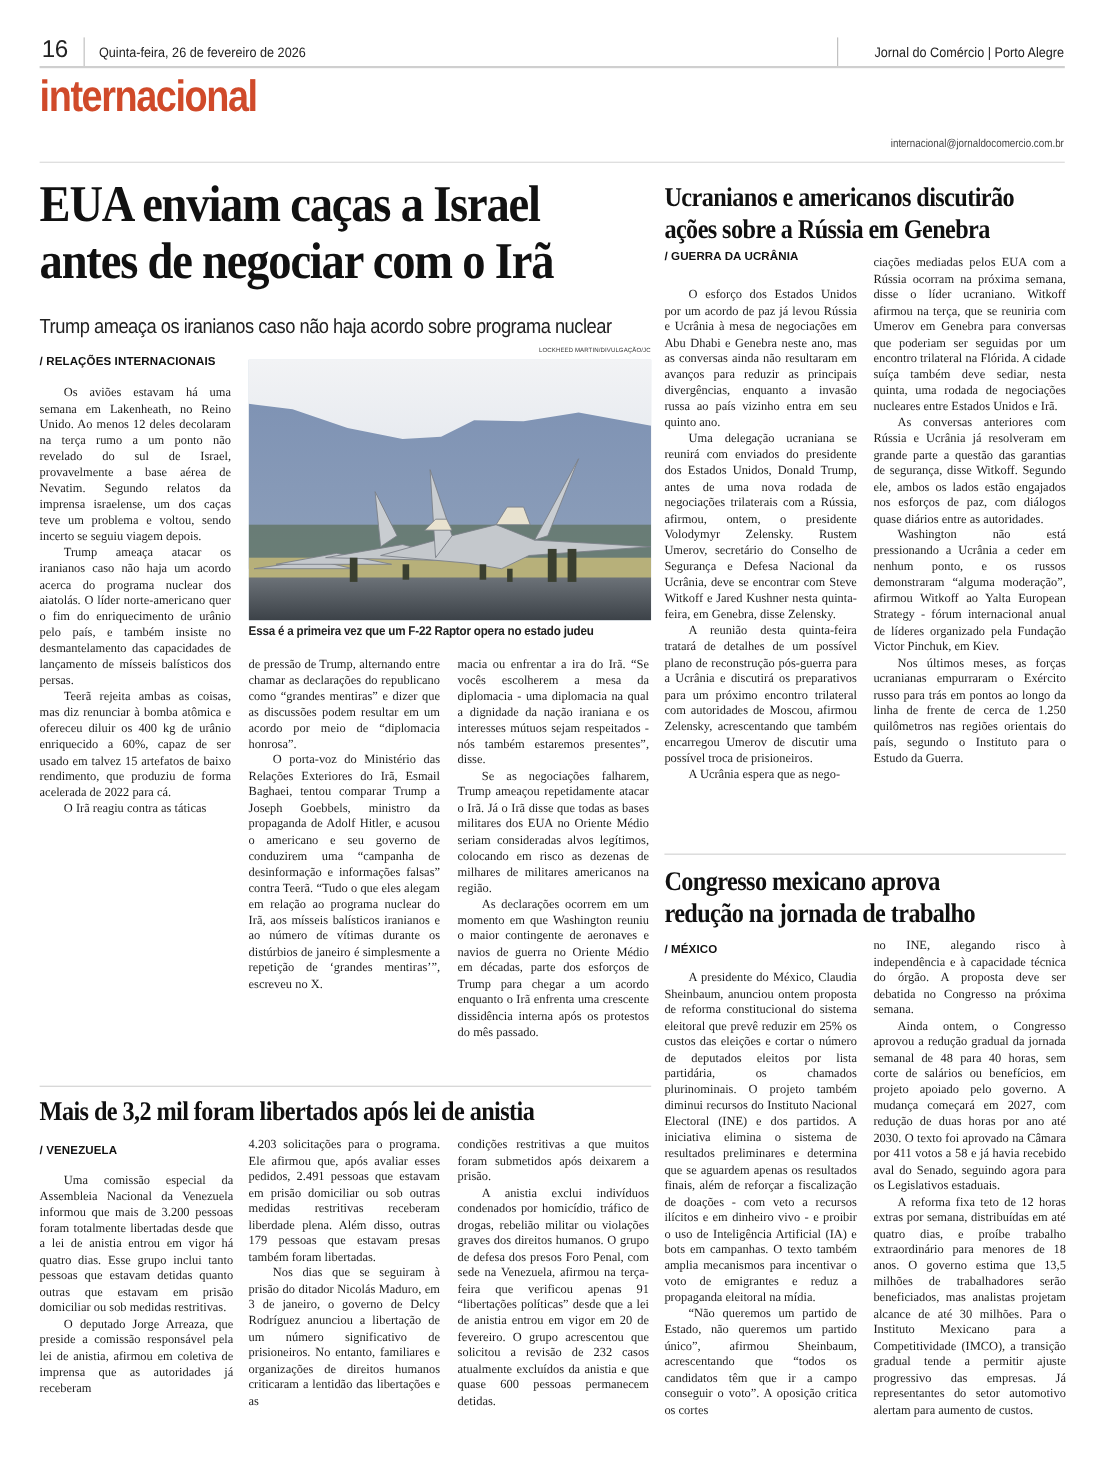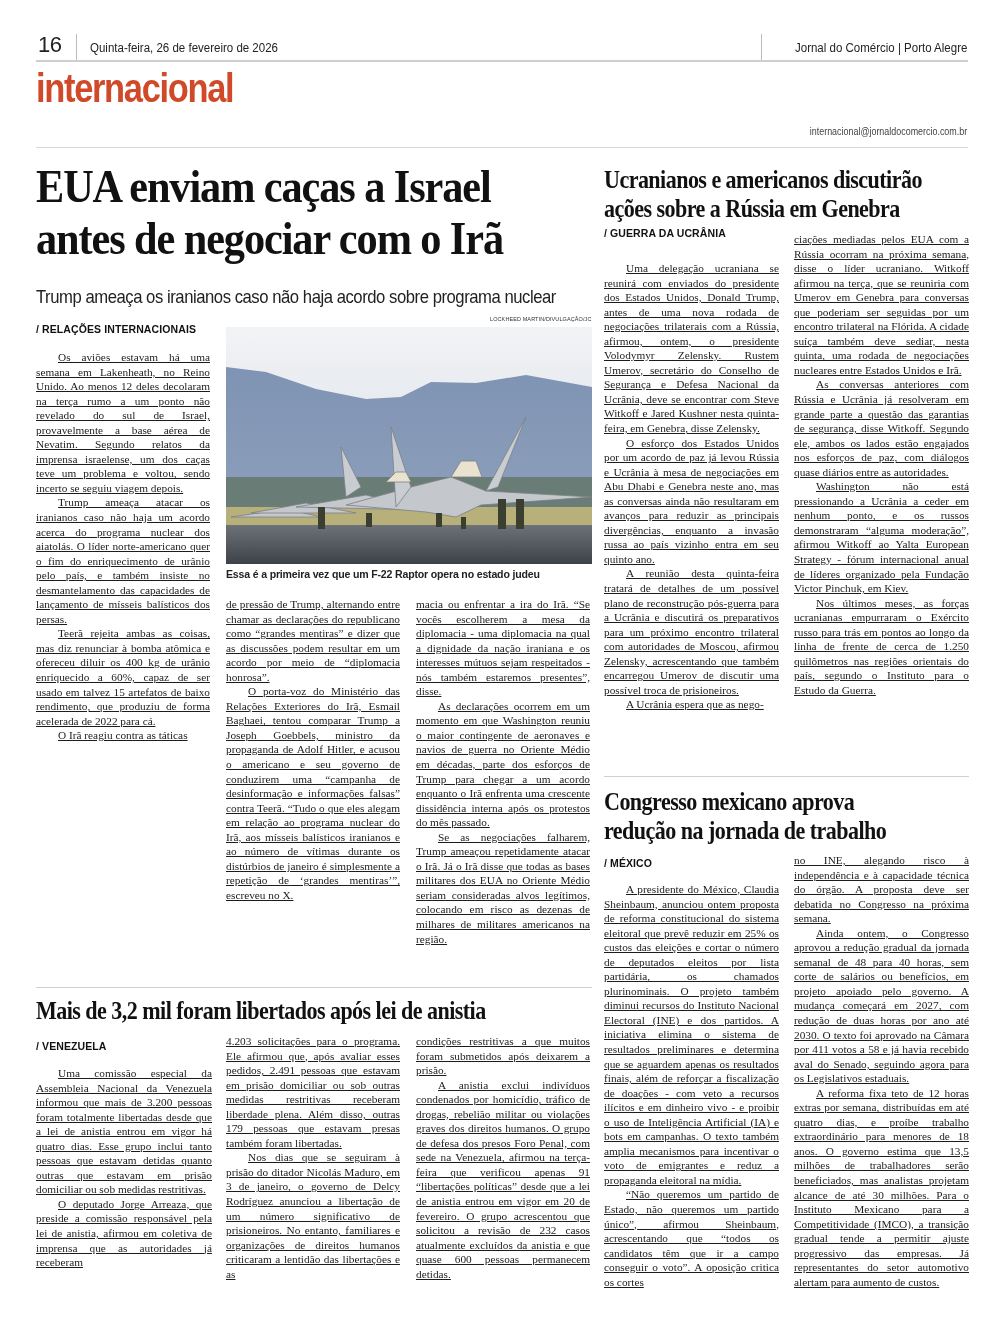--- a/index.html
+++ b/index.html
@@ -20,21 +20,21 @@
 
   
   .h-main { left: 36px; top: 160px; width: 560px; font-family: "Liberation Serif", serif; font-weight: bold; font-size: 47px; line-height: 52px; color: #111; letter-spacing: -1.2px; transform: scaleX(0.9); transform-origin: left; white-space: nowrap; }
   .sub-main { left: 36px; top: 286px; font-family: "Liberation Sans", sans-serif; font-size: 18.5px; color: #222; letter-spacing: -0.5px; transform: scaleX(0.9); transform-origin: left; white-space: nowrap; }
   .tag { font-family: "Liberation Sans", sans-serif; font-weight: bold; font-size: 10.5px; color: #111; letter-spacing: 0.1px; white-space: nowrap; }
 
   .h-side { font-family: "Liberation Serif", serif; font-weight: bold; color: #111; letter-spacing: -0.6px; transform: scaleX(0.9); transform-origin: left; white-space: nowrap; }
 
   
   .col { font-size: 11.3px; line-height: 14.55px; text-align: justify; hyphens: auto; color: #1c1c1c; }
-  .col p { text-indent: 22px; text-decoration: underline; }
+  .col p { text-indent: 22px; }
   .col p.noi { text-indent: 0; }
 
   
   .photo { left: 226px; top: 327px; width: 366px; height: 237px; overflow: hidden; background: #cdd6e0; }
   .credit { left: 490px; top: 316px; font-family: "Liberation Sans", sans-serif; font-size: 5.5px; color: #333; letter-spacing: 0.1px; }
   .caption { left: 226px; top: 568px; font-family: "Liberation Sans", sans-serif; font-size: 11.5px; font-weight: bold; color: #222; letter-spacing: -0.2px; white-space: nowrap; transform: scaleX(0.92); transform-origin: left; }
 
   .hr-between { height: 1px; background: #cfcfcf; }
 </style>
 </head>
@@ -111,33 +111,33 @@
   <p>O Irã reagiu contra as táticas</p>
 </div>
 
 <div class="abs col" style="left:226px; top:597px; width:174px;">
   <p class="noi">de pressão de Trump, alternando entre chamar as declarações do republicano como “grandes mentiras” e dizer que as discussões podem resultar em um acordo por meio de “diplomacia honrosa”.</p>
   <p>O porta-voz do Ministério das Relações Exteriores do Irã, Esmail Baghaei, tentou comparar Trump a Joseph Goebbels, ministro da propaganda de Adolf Hitler, e acusou o americano e seu governo de conduzirem uma “campanha de desinformação e informações falsas” contra Teerã. “Tudo o que eles alegam em relação ao programa nuclear do Irã, aos mísseis balísticos iranianos e ao número de vítimas durante os distúrbios de janeiro é simplesmente a repetição de ‘grandes mentiras’”, escreveu no X.</p>
 </div>
 
 <div class="abs col" style="left:416px; top:597px; width:174px;">
   <p class="noi">macia ou enfrentar a ira do Irã. “Se vocês escolherem a mesa da diplomacia - uma diplomacia na qual a dignidade da nação iraniana e os interesses mútuos sejam respeitados - nós também estaremos presentes”, disse.</p>
+  <p>Se as negociações falharem, Trump ameaçou repetidamente atacar o Irã. Já o Irã disse que todas as bases militares dos EUA no Oriente Médio seriam consideradas alvos legítimos, colocando em risco as dezenas de milhares de militares americanos na região.</p>
   <p>As declarações ocorrem em um momento em que Washington reuniu o maior contingente de aeronaves e navios de guerra no Oriente Médio em décadas, parte dos esforços de Trump para chegar a um acordo enquanto o Irã enfrenta uma crescente dissidência interna após os protestos do mês passado.</p>
-  <p>Se as negociações falharem, Trump ameaçou repetidamente atacar o Irã. Já o Irã disse que todas as bases militares dos EUA no Oriente Médio seriam consideradas alvos legítimos, colocando em risco as dezenas de milhares de militares americanos na região.</p>
 </div>
 
 <div class="abs h-side" style="left:604px; top:165px; font-size:24.5px; line-height:29px;">
   <div>Ucranianos e americanos discutirão</div>
   <div>ações sobre a Rússia em Genebra</div>
 </div>
 <div class="abs tag" style="left:604px; top:227px;">/ GUERRA DA UCRÂNIA</div>
 
 <div class="abs col" style="left:604px; top:261px; width:175px;">
+  <p>O esforço dos Estados Unidos por um acordo de paz já levou Rússia e Ucrânia à mesa de negociações em Abu Dhabi e Genebra neste ano, mas as conversas ainda não resultaram em avanços para reduzir as principais divergências, enquanto a invasão russa ao país vizinho entra em seu quinto ano.</p>
   <p>Uma delegação ucraniana se reunirá com enviados do presidente dos Estados Unidos, Donald Trump, antes de uma nova rodada de negociações trilaterais com a Rússia, afirmou, ontem, o presidente Volodymyr Zelensky. Rustem Umerov, secretário do Conselho de Segurança e Defesa Nacional da Ucrânia, deve se encontrar com Steve Witkoff e Jared Kushner nesta quinta-feira, em Genebra, disse Zelensky.</p>
-  <p>O esforço dos Estados Unidos por um acordo de paz já levou Rússia e Ucrânia à mesa de negociações em Abu Dhabi e Genebra neste ano, mas as conversas ainda não resultaram em avanços para reduzir as principais divergências, enquanto a invasão russa ao país vizinho entra em seu quinto ano.</p>
   <p>A reunião desta quinta-feira tratará de detalhes de um possível plano de reconstrução pós-guerra para a Ucrânia e discutirá os preparativos para um próximo encontro trilateral com autoridades de Moscou, afirmou Zelensky, acrescentando que também encarregou Umerov de discutir uma possível troca de prisioneiros.</p>
   <p>A Ucrânia espera que as nego-</p>
 </div>
 <div class="abs col" style="left:794px; top:232px; width:175px;">
   <p class="noi">ciações mediadas pelos EUA com a Rússia ocorram na próxima semana, disse o líder ucraniano. Witkoff afirmou na terça, que se reuniria com Umerov em Genebra para conversas que poderiam ser seguidas por um encontro trilateral na Flórida. A cidade suíça também deve sediar, nesta quinta, uma rodada de negociações nucleares entre Estados Unidos e Irã.</p>
   <p>As conversas anteriores com Rússia e Ucrânia já resolveram em grande parte a questão das garantias de segurança, disse Witkoff. Segundo ele, ambos os lados estão engajados nos esforços de paz, com diálogos quase diários entre as autoridades.</p>
   <p>Washington não está pressionando a Ucrânia a ceder em nenhum ponto, e os russos demonstraram “alguma moderação”, afirmou Witkoff ao Yalta European Strategy - fórum internacional anual de líderes organizado pela Fundação Victor Pinchuk, em Kiev.</p>
   <p>Nos últimos meses, as forças ucranianas empurraram o Exército russo para trás em pontos ao longo da linha de frente de cerca de 1.250 quilômetros nas regiões orientais do país, segundo o Instituto para o Estudo da Guerra.</p>
 </div>
 

